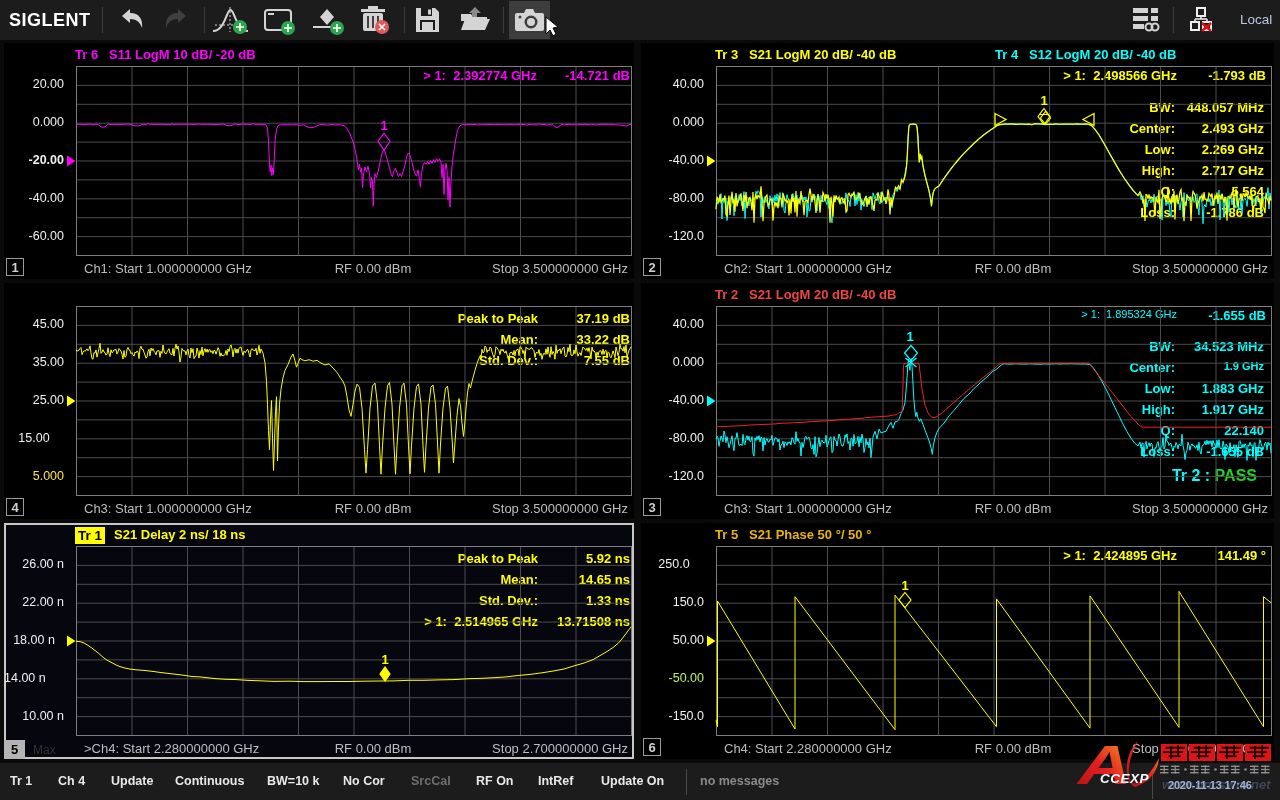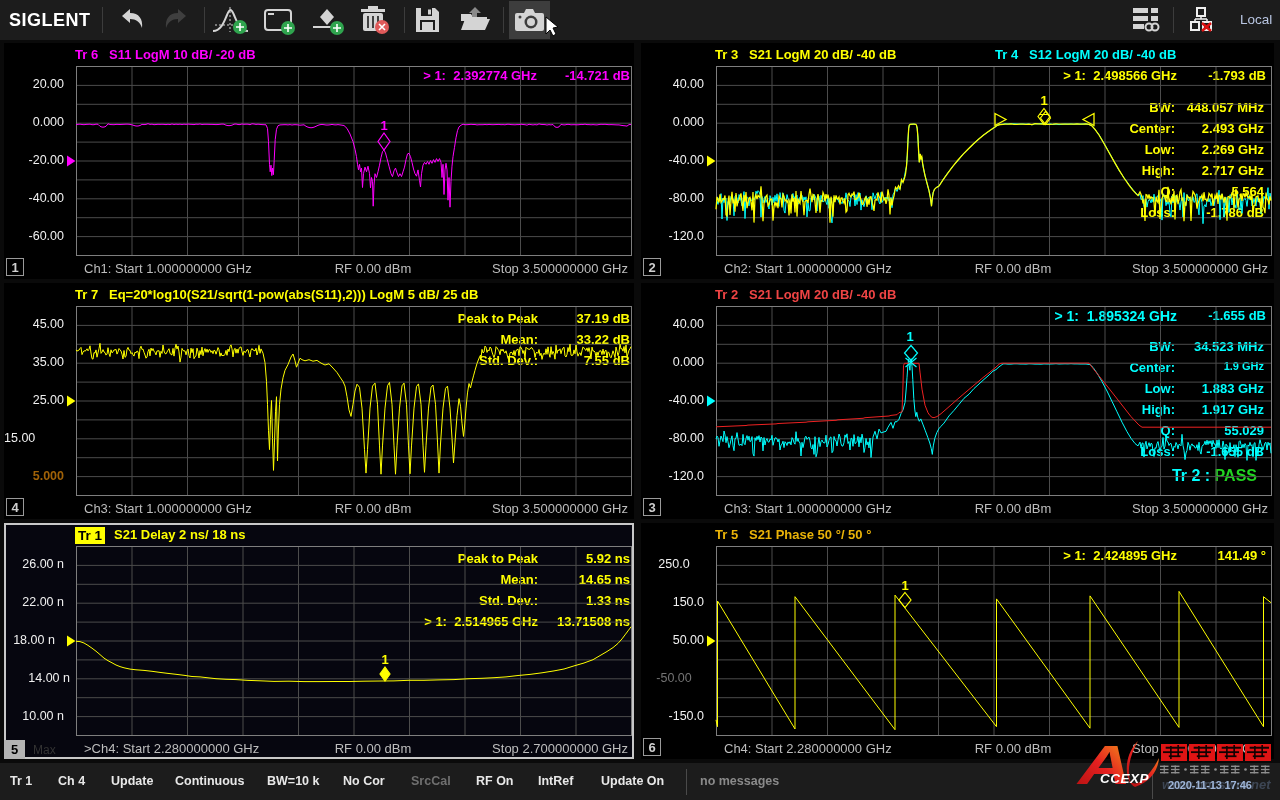--- a/index.html
+++ b/index.html
@@ -59,21 +59,21 @@
       <rect x="1203" y="22" width="8" height="8" fill="none" stroke="#efefef" stroke-width="2"></rect>
       <path d="M 1201 16 v 3 M 1195 19 h 12 M 1195 19 v 3 M 1207 19 v 3" stroke="#efefef" stroke-width="1.5" fill="none"></path>
       <path d="M 1202 23 l 9 8 m 0 -8 l -9 8" stroke="#dd1111" stroke-width="2.5"></path>
     </svg>
     <div style="position:absolute;left:1240px;top:12px;color:#b9c6e2;font-size:13.5px;font-weight:400">Local</div>
   </div>
 <div style="position:absolute;left:4px;top:43px;width:630px;height:236px;background:#000;">
     <div style="position:absolute;left:71px;top:4px;color:#ff00ff;font-size:13px;font-weight:700;letter-spacing:0;white-space:pre">Tr 6&nbsp;&nbsp; S11 LogM 10 dB/ -20 dB</div>
     <div style="position:absolute;left:0px;top:34.4px;width:60px;text-align:right;color:#f0f0f0;font-size:12.5px;font-weight:400">20.00</div>
     <div style="position:absolute;left:0px;top:72.2px;width:60px;text-align:right;color:#f0f0f0;font-size:12.5px;font-weight:400">0.000</div>
-    <div style="position:absolute;left:0px;top:110.0px;width:60px;text-align:right;color:#f0f0f0;font-size:12.5px;font-weight:400">-20.00</div>
+    <div style="position:absolute;left:0px;top:110.0px;width:60px;text-align:right;color:#f0f0f0;font-size:12.5px;font-weight:700">-20.00</div>
     <div style="position:absolute;left:0px;top:147.8px;width:60px;text-align:right;color:#f0f0f0;font-size:12.5px;font-weight:400">-40.00</div>
     <div style="position:absolute;left:0px;top:185.6px;width:60px;text-align:right;color:#f0f0f0;font-size:12.5px;font-weight:400">-60.00</div>
     <div style="position:absolute;right:97px;top:25px;color:#ff00ff;font-size:13px;font-weight:700;letter-spacing:0;white-space:pre">&gt; 1:&nbsp; 2.392774 GHz</div>
     <div style="position:absolute;right:4px;top:25px;color:#ff00ff;font-size:13px;font-weight:700;letter-spacing:0;white-space:pre">-14.721 dB</div>
     <svg style="position:absolute;left:0;top:0" width="630" height="236">
       <line x1="128.0" y1="23.5" x2="128.0" y2="212.5" stroke="#4c4c4c" stroke-width="1"></line>
       <line x1="183.5" y1="23.5" x2="183.5" y2="212.5" stroke="#4c4c4c" stroke-width="1"></line>
       <line x1="239.0" y1="23.5" x2="239.0" y2="212.5" stroke="#4c4c4c" stroke-width="1"></line>
       <line x1="294.5" y1="23.5" x2="294.5" y2="212.5" stroke="#4c4c4c" stroke-width="1"></line>
       <line x1="350.0" y1="23.5" x2="350.0" y2="212.5" stroke="#4c4c4c" stroke-width="1"></line>
@@ -152,26 +152,25 @@
       <polygon points="404.5,68.5 409.5,75 404.5,81.5 399.5,75" fill="none" stroke="#ffff00" stroke-width="1.2"></polygon>
       <line x1="398" y1="71.5" x2="408" y2="71.5" stroke="#ffff00"></line>
     </svg>
     <div style="position:absolute;left:403px;transform:translateX(-50%);top:50px;color:#ffff00;font-size:13px;font-weight:700;letter-spacing:0;white-space:pre">1</div>
     <div style="position:absolute;left:83px;top:218px;color:#bdbdbd;font-size:13px;font-weight:400;letter-spacing:0;white-space:pre">Ch2: Start 1.000000000 GHz</div>
     <div style="position:absolute;left:372px;transform:translateX(-50%);top:218px;color:#bdbdbd;font-size:13px;font-weight:400;letter-spacing:0;white-space:pre">RF 0.00 dBm</div>
     <div style="position:absolute;right:6px;top:218px;color:#bdbdbd;font-size:13px;font-weight:400;white-space:pre">Stop 3.500000000 GHz</div>
     <div style="position:absolute;left:2px;top:215px;width:18px;height:18px;border:1px solid #9a9a9a;color:#cfcfcf;font-size:13px;font-weight:700;text-align:center;line-height:18px">2</div>
   </div>
 <div style="position:absolute;left:4px;top:283px;width:630px;height:236px;background:#000;">
-    <div style="position:absolute;left:71px;top:4px;color:#ffff00;font-size:13px;font-weight:700;letter-spacing:0;white-space:pre">Tr 7&nbsp;&nbsp; Eq=20*log10(S21/sqrt(1-pow(abs(S11),2))) LogM 5 dB/ 25 dB</div>
     <div style="position:absolute;left:0px;top:34.4px;width:60px;text-align:right;color:#f0f0f0;font-size:12.5px;font-weight:400">45.00</div>
     <div style="position:absolute;left:0px;top:72.2px;width:60px;text-align:right;color:#f0f0f0;font-size:12.5px;font-weight:400">35.00</div>
     <div style="position:absolute;left:0px;top:110.0px;width:60px;text-align:right;color:#f0f0f0;font-size:12.5px;font-weight:400">25.00</div>
-    <div style="position:absolute;left:0px;top:147.8px;width:60px;text-align:left;color:#f0f0f0;font-size:12.5px;font-weight:400">15.00</div>
-    <div style="position:absolute;left:0px;top:185.6px;width:60px;text-align:right;color:#a16207;font-size:12.5px;font-weight:700">5.000</div>
+    <div style="position:absolute;left:0px;top:147.8px;width:60px;text-align:center;color:#f0f0f0;font-size:12.5px;font-weight:400">15.00</div>
+    <div style="position:absolute;left:0px;top:185.6px;width:60px;text-align:right;color:#fde047;font-size:12.5px;font-weight:400">5.000</div>
     <div style="position:absolute;right:96px;top:28px;color:#ffff00;font-size:13px;font-weight:700;letter-spacing:0;white-space:pre">Peak to Peak</div>
     <div style="position:absolute;right:4px;top:28px;color:#ffff00;font-size:13px;font-weight:700;letter-spacing:0;white-space:pre">37.19 dB</div>
     <div style="position:absolute;right:96px;top:49px;color:#ffff00;font-size:13px;font-weight:700;letter-spacing:0;white-space:pre">Mean:</div>
     <div style="position:absolute;right:4px;top:49px;color:#ffff00;font-size:13px;font-weight:700;letter-spacing:0;white-space:pre">33.22 dB</div>
     <div style="position:absolute;right:96px;top:70px;color:#ffff00;font-size:13px;font-weight:700;letter-spacing:0;white-space:pre">Std. Dev.:</div>
     <div style="position:absolute;right:4px;top:70px;color:#ffff00;font-size:13px;font-weight:700;letter-spacing:0;white-space:pre">7.55 dB</div>
     <svg style="position:absolute;left:0;top:0" width="630" height="236">
       <line x1="128.0" y1="23.5" x2="128.0" y2="212.5" stroke="#4c4c4c" stroke-width="1"></line>
       <line x1="183.5" y1="23.5" x2="183.5" y2="212.5" stroke="#4c4c4c" stroke-width="1"></line>
       <line x1="239.0" y1="23.5" x2="239.0" y2="212.5" stroke="#4c4c4c" stroke-width="1"></line>
@@ -199,32 +198,32 @@
     <div style="position:absolute;right:6px;top:218px;color:#bdbdbd;font-size:13px;font-weight:400;white-space:pre">Stop 3.500000000 GHz</div>
     <div style="position:absolute;left:2px;top:215px;width:18px;height:18px;border:1px solid #9a9a9a;color:#cfcfcf;font-size:13px;font-weight:700;text-align:center;line-height:18px">4</div>
   </div>
 <div style="position:absolute;left:641px;top:283px;width:633px;height:236px;background:#000;">
     <div style="position:absolute;left:74px;top:4px;color:#ef4444;font-size:13px;font-weight:700;letter-spacing:0;white-space:pre">Tr 2&nbsp;&nbsp; S21 LogM 20 dB/ -40 dB</div>
     <div style="position:absolute;left:3px;top:34.4px;width:60px;text-align:right;color:#f0f0f0;font-size:12.5px;font-weight:400">40.00</div>
     <div style="position:absolute;left:3px;top:72.2px;width:60px;text-align:right;color:#f0f0f0;font-size:12.5px;font-weight:400">0.000</div>
     <div style="position:absolute;left:3px;top:110.0px;width:60px;text-align:right;color:#f0f0f0;font-size:12.5px;font-weight:400">-40.00</div>
     <div style="position:absolute;left:3px;top:147.8px;width:60px;text-align:right;color:#f0f0f0;font-size:12.5px;font-weight:400">-80.00</div>
     <div style="position:absolute;left:3px;top:185.6px;width:60px;text-align:right;color:#f0f0f0;font-size:12.5px;font-weight:400">-120.0</div>
-    <div style="position:absolute;right:97px;top:25px;color:#00ffff;font-size:14px;font-weight:700;letter-spacing:0;white-space:pre">&gt; 1:&nbsp; 1.895324 GHz</div>
+    <div style="position:absolute;right:97px;top:25px;color:#00ffff;font-size:11px;font-weight:400;letter-spacing:0;white-space:pre">&gt; 1:&nbsp; 1.895324 GHz</div>
     <div style="position:absolute;right:8px;top:25px;color:#00ffff;font-size:13px;font-weight:700;letter-spacing:0;white-space:pre">-1.655 dB</div>
     <div style="position:absolute;right:99px;top:56px;color:#00ffff;font-size:13px;font-weight:700;letter-spacing:0;white-space:pre">BW:</div>
     <div style="position:absolute;right:10px;top:56px;color:#00ffff;font-size:13px;font-weight:700;letter-spacing:0;white-space:pre">34.523 MHz</div>
     <div style="position:absolute;right:99px;top:77px;color:#00ffff;font-size:13px;font-weight:700;letter-spacing:0;white-space:pre">Center:</div>
     <div style="position:absolute;right:10px;top:77px;color:#00ffff;font-size:11px;font-weight:700;letter-spacing:0;white-space:pre">1.9 GHz</div>
     <div style="position:absolute;right:99px;top:98px;color:#00ffff;font-size:13px;font-weight:700;letter-spacing:0;white-space:pre">Low:</div>
     <div style="position:absolute;right:10px;top:98px;color:#00ffff;font-size:13px;font-weight:700;letter-spacing:0;white-space:pre">1.883 GHz</div>
     <div style="position:absolute;right:99px;top:119px;color:#00ffff;font-size:13px;font-weight:700;letter-spacing:0;white-space:pre">High:</div>
     <div style="position:absolute;right:10px;top:119px;color:#00ffff;font-size:13px;font-weight:700;letter-spacing:0;white-space:pre">1.917 GHz</div>
     <div style="position:absolute;right:99px;top:140px;color:#00ffff;font-size:13px;font-weight:700;letter-spacing:0;white-space:pre">Q:</div>
-    <div style="position:absolute;right:10px;top:140px;color:#00ffff;font-size:13px;font-weight:700;letter-spacing:0;white-space:pre">55.029</div>
+    <div style="position:absolute;right:10px;top:140px;color:#00ffff;font-size:13px;font-weight:700;letter-spacing:0;white-space:pre">22.140</div>
     <div style="position:absolute;right:99px;top:161px;color:#00ffff;font-size:13px;font-weight:700;letter-spacing:0;white-space:pre">Loss:</div>
     <div style="position:absolute;right:10px;top:161px;color:#00ffff;font-size:13px;font-weight:700;letter-spacing:0;white-space:pre">-1.655 dB</div>
     <div style="position:absolute;right:17px;top:184px;font-size:16px;font-weight:700;white-space:pre"><span style="color:#00ffff">Tr 2 : </span><span style="color:#21d421">PASS</span></div>
     <svg style="position:absolute;left:0;top:0" width="633" height="236">
       <line x1="131.0" y1="23.5" x2="131.0" y2="212.5" stroke="#4c4c4c" stroke-width="1"></line>
       <line x1="186.5" y1="23.5" x2="186.5" y2="212.5" stroke="#4c4c4c" stroke-width="1"></line>
       <line x1="242.0" y1="23.5" x2="242.0" y2="212.5" stroke="#4c4c4c" stroke-width="1"></line>
       <line x1="297.5" y1="23.5" x2="297.5" y2="212.5" stroke="#4c4c4c" stroke-width="1"></line>
       <line x1="353.0" y1="23.5" x2="353.0" y2="212.5" stroke="#4c4c4c" stroke-width="1"></line>
       <line x1="408.5" y1="23.5" x2="408.5" y2="212.5" stroke="#4c4c4c" stroke-width="1"></line>
@@ -252,21 +251,21 @@
     <div style="position:absolute;left:372px;transform:translateX(-50%);top:218px;color:#bdbdbd;font-size:13px;font-weight:400;letter-spacing:0;white-space:pre">RF 0.00 dBm</div>
     <div style="position:absolute;right:6px;top:218px;color:#bdbdbd;font-size:13px;font-weight:400;white-space:pre">Stop 3.500000000 GHz</div>
     <div style="position:absolute;left:2px;top:215px;width:18px;height:18px;border:1px solid #9a9a9a;color:#cfcfcf;font-size:13px;font-weight:700;text-align:center;line-height:18px">3</div>
   </div>
 <div style="position:absolute;left:4px;top:523px;width:630px;height:236px;background:#06060f;box-shadow:inset 0 0 0 2px #c8c8c8;">
     <div style="position:absolute;left:71px;top:4px;background:#ffff00;color:#000;font-size:13.5px;font-weight:700;padding:0 3px;height:17px;line-height:17px">Tr 1</div>
     <div style="position:absolute;left:110px;top:4px;color:#ffff00;font-size:13px;font-weight:700;letter-spacing:0;white-space:pre">S21 Delay 2 ns/ 18 ns</div>
     <div style="position:absolute;left:0px;top:34.4px;width:60px;text-align:right;color:#f0f0f0;font-size:12.5px;font-weight:400">26.00 n</div>
     <div style="position:absolute;left:0px;top:72.2px;width:60px;text-align:right;color:#f0f0f0;font-size:12.5px;font-weight:400">22.00 n</div>
     <div style="position:absolute;left:0px;top:110.0px;width:60px;text-align:center;color:#f0f0f0;font-size:12.5px;font-weight:400">18.00 n</div>
-    <div style="position:absolute;left:6px;top:147.8px;width:60px;text-align:right;color:#f0f0f0;font-size:12.5px;font-weight:400">14.00 n</div>
+    <div style="position:absolute;left:0px;top:147.8px;width:60px;color:#f0f0f0;font-size:12.5px;font-weight:400">14.00 n</div>
     <div style="position:absolute;left:0px;top:185.6px;width:60px;text-align:right;color:#f0f0f0;font-size:12.5px;font-weight:400">10.00 n</div>
     <div style="position:absolute;right:96px;top:28px;color:#ffff00;font-size:13px;font-weight:700;letter-spacing:0;white-space:pre">Peak to Peak</div>
     <div style="position:absolute;right:4px;top:28px;color:#ffff00;font-size:13px;font-weight:700;letter-spacing:0;white-space:pre">5.92 ns</div>
     <div style="position:absolute;right:96px;top:49px;color:#ffff00;font-size:13px;font-weight:700;letter-spacing:0;white-space:pre">Mean:</div>
     <div style="position:absolute;right:4px;top:49px;color:#ffff00;font-size:13px;font-weight:700;letter-spacing:0;white-space:pre">14.65 ns</div>
     <div style="position:absolute;right:96px;top:70px;color:#ffff00;font-size:13px;font-weight:700;letter-spacing:0;white-space:pre">Std. Dev.:</div>
     <div style="position:absolute;right:4px;top:70px;color:#ffff00;font-size:13px;font-weight:700;letter-spacing:0;white-space:pre">1.33 ns</div>
     <div style="position:absolute;right:96px;top:91px;color:#ffff00;font-size:13px;font-weight:700;letter-spacing:0;white-space:pre">&gt; 1:&nbsp; 2.514965 GHz</div>
     <div style="position:absolute;right:4px;top:91px;color:#ffff00;font-size:13px;font-weight:700;letter-spacing:0;white-space:pre">13.71508 ns</div>
     <svg style="position:absolute;left:0;top:0" width="630" height="236">
@@ -298,21 +297,21 @@
     <div style="position:absolute;left:369px;transform:translateX(-50%);top:218px;color:#bdbdbd;font-size:13px;font-weight:400;letter-spacing:0;white-space:pre">RF 0.00 dBm</div>
     <div style="position:absolute;right:6px;top:218px;color:#bdbdbd;font-size:13px;font-weight:400;white-space:pre">Stop 2.700000000 GHz</div>
     <div style="position:absolute;left:0px;top:217px;width:21px;height:19px;background:#b4b4b4;color:#000;font-size:13px;font-weight:700;text-align:center;line-height:19px">5</div>
     <div style="position:absolute;left:29px;top:220px;color:#333333;font-size:12px;font-weight:400">Max</div>
   </div>
 <div style="position:absolute;left:641px;top:523px;width:633px;height:236px;background:#000;">
     <div style="position:absolute;left:74px;top:4px;color:#eab308;font-size:13px;font-weight:700;letter-spacing:0;white-space:pre">Tr 5&nbsp;&nbsp; S21 Phase 50 °/ 50 °</div>
     <div style="position:absolute;left:3px;top:34.4px;width:60px;text-align:center;color:#f0f0f0;font-size:12.5px;font-weight:400">250.0</div>
     <div style="position:absolute;left:3px;top:72.2px;width:60px;text-align:right;color:#f0f0f0;font-size:12.5px;font-weight:400">150.0</div>
     <div style="position:absolute;left:3px;top:110.0px;width:60px;text-align:right;color:#f0f0f0;font-size:12.5px;font-weight:400">50.00</div>
-    <div style="position:absolute;left:3px;top:147.8px;width:60px;text-align:center;color:#737373;font-size:12.5px;font-weight:400">-50.00</div>
+    <div style="position:absolute;left:3px;top:147.8px;width:60px;text-align:right;color:#bef264;font-size:12.5px;font-weight:400">-50.00</div>
     <div style="position:absolute;left:3px;top:185.6px;width:60px;text-align:right;color:#f0f0f0;font-size:12.5px;font-weight:400">-150.0</div>
     <div style="position:absolute;right:97px;top:25px;color:#ffff00;font-size:13px;font-weight:700;letter-spacing:0;white-space:pre">&gt; 1:&nbsp; 2.424895 GHz</div>
     <div style="position:absolute;right:8px;top:25px;color:#ffff00;font-size:13px;font-weight:700;letter-spacing:0;white-space:pre">141.49 °</div>
     <svg style="position:absolute;left:0;top:0" width="633" height="236">
       <line x1="131.0" y1="23.5" x2="131.0" y2="212.5" stroke="#4c4c4c" stroke-width="1"></line>
       <line x1="186.5" y1="23.5" x2="186.5" y2="212.5" stroke="#4c4c4c" stroke-width="1"></line>
       <line x1="242.0" y1="23.5" x2="242.0" y2="212.5" stroke="#4c4c4c" stroke-width="1"></line>
       <line x1="297.5" y1="23.5" x2="297.5" y2="212.5" stroke="#4c4c4c" stroke-width="1"></line>
       <line x1="353.0" y1="23.5" x2="353.0" y2="212.5" stroke="#4c4c4c" stroke-width="1"></line>
       <line x1="408.5" y1="23.5" x2="408.5" y2="212.5" stroke="#4c4c4c" stroke-width="1"></line>

